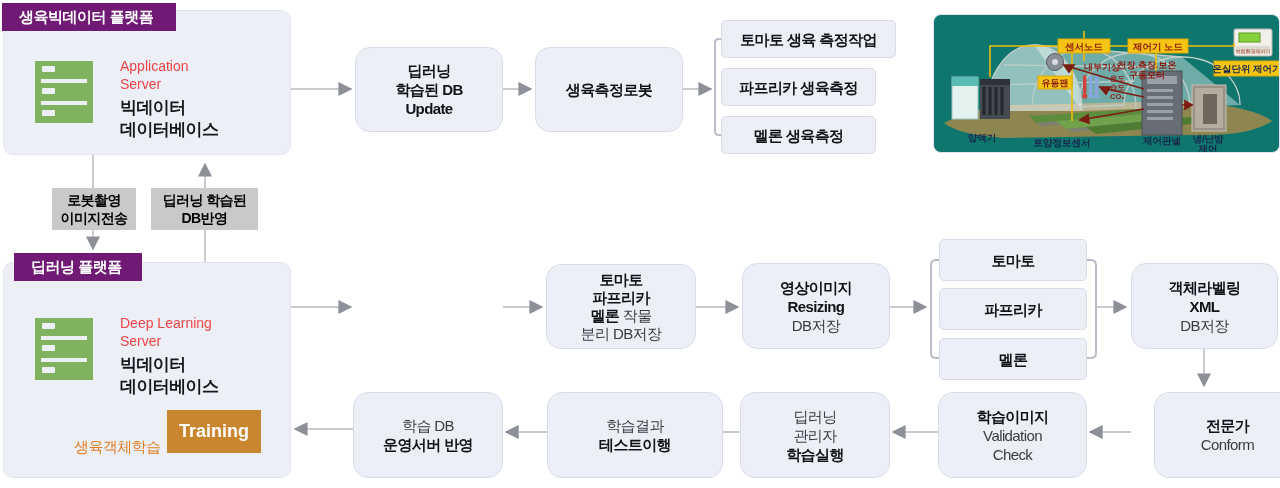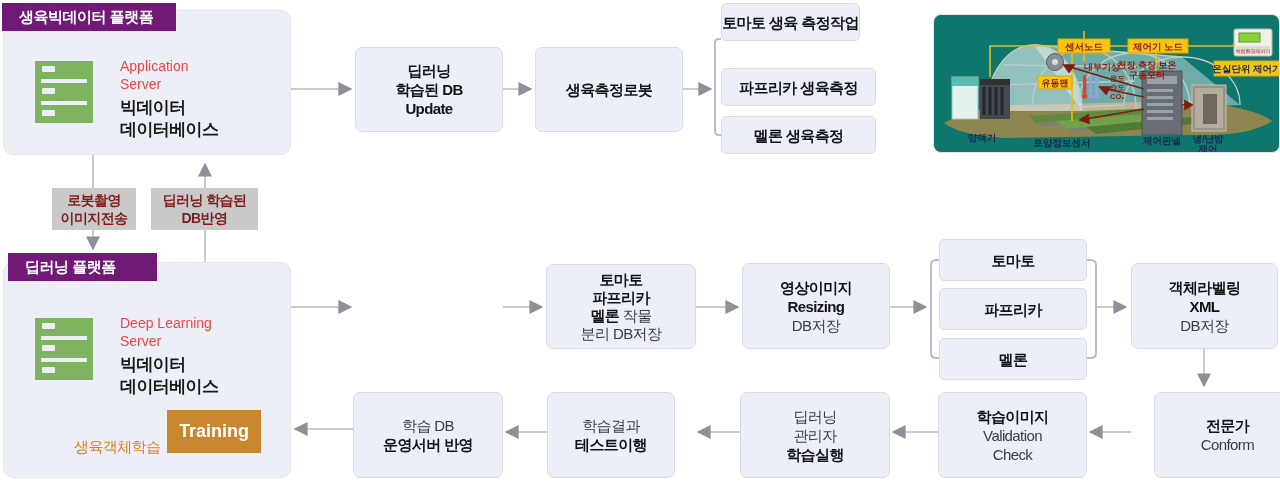--- a/index.html
+++ b/index.html
@@ -2,27 +2,27 @@
 <html><head>
 <meta charset="utf-8">
 <style>
   html,body{margin:0;padding:0;background:#ffffff;}
   body{font-family:"Liberation Sans",sans-serif;}
   .canvas{position:relative;width:1280px;height:488px;background:#ffffff;overflow:hidden;}
   .connectors{position:absolute;left:0;top:0;width:1280px;height:488px;}
   .panel{position:absolute;background:#edeff7;border:1px solid #e2e5f0;border-radius:10px;box-sizing:border-box;}
   .hdr{position:absolute;background:#701a75;color:#ffffff;font-weight:bold;font-size:15px;
        display:flex;align-items:center;padding:0 0 0 17px;height:28px;letter-spacing:-0.5px;box-sizing:border-box;}
-  .fbox{position:absolute;background:#edeff8;border:1px solid #d9dce8;border-radius:7px;box-sizing:border-box;
+  .fbox{position:absolute;background:#edeff8;border:1px solid #d9dce8;border-radius:15px;box-sizing:border-box;
         display:flex;flex-direction:column;justify-content:center;align-items:center;text-align:center;
         font-size:15px;line-height:19px;color:#3a3b40;letter-spacing:-0.6px;}
   .fbox.small{border-radius:5px;}
   .fbox.four{line-height:18px;}
   .b{font-weight:bold;color:#111216;}
-  .glabel{position:absolute;background:#c9c9c9;color:#7f1d1d;font-size:14px;font-weight:600;
+  .glabel{position:absolute;background:#c9c9c9;color:#000000;font-size:14px;font-weight:600;
           display:flex;align-items:center;justify-content:center;text-align:center;
           white-space:pre-line;line-height:18px;letter-spacing:-0.6px;}
   .servericon{position:absolute;}
   .servertext{position:absolute;}
   .servertext .type{color:#ef4444;font-size:14px;line-height:18px;white-space:pre-line;}
   .servertext .name{color:#17181c;font-size:17px;font-weight:bold;line-height:22px;white-space:pre-line;
                     margin-top:4px;letter-spacing:-0.6px;}
   .training{position:absolute;background:#c8862f;color:#ffffff;font-weight:bold;font-size:18px;
             display:flex;align-items:center;justify-content:center;letter-spacing:0;}
   .looplabel{position:absolute;color:#e07d1f;font-weight:normal;font-size:15px;letter-spacing:-0.6px;}
@@ -90,21 +90,21 @@
     <div class="name">빅데이터
 데이터베이스</div>
   </div>
 
   <div class="glabel" style="left:52px;top:188px;width:84px;height:42px">로봇촬영
 이미지전송</div>
   <div class="glabel" style="left:151px;top:188px;width:107px;height:42px">딥러닝 학습된
 DB반영</div>
 
   <div class="panel" style="left:3px;top:262px;width:288px;height:216px"></div>
-  <div class="hdr" style="left:8px;top:253px;width:149px">
+  <div class="hdr" style="left:14px;top:253px;width:128px">
     <span>딥러닝 플랫폼</span>
   </div>
   <svg class="servericon" style="left:33px;top:318px" width="62" height="62" viewBox="0 0 62 62">
     <rect x="2" y="0" width="58" height="62" fill="#7fb360"></rect>
     <rect x="8" y="18" width="46" height="4" fill="#edeff7"></rect>
     <rect x="8" y="40" width="46" height="4" fill="#edeff7"></rect>
     <rect x="9" y="5" width="13" height="6" rx="1" fill="#edeff7"></rect>
     <rect x="9" y="27" width="13" height="6" rx="1" fill="#edeff7"></rect>
     <rect x="9" y="49" width="13" height="6" rx="1" fill="#edeff7"></rect>
   </svg>
@@ -118,21 +118,21 @@
   <div class="looplabel" style="left:74px;top:438px">생육객체학습</div>
 
   <div class="fbox" style="left:355px;top:47px;width:148px;height:85px">
     <div class="b">딥러닝</div>
     <div class="b">학습된 DB</div>
     <div class="b">Update</div>
   </div>
   <div class="fbox" style="left:535px;top:47px;width:148px;height:85px">
     <div class="b">생육측정로봇</div>
   </div>
-  <div class="fbox small" style="left:721px;top:3px;width:139px;height:38px">
+  <div class="fbox small" style="left:721px;top:20px;width:175px;height:38px">
     <div class="b">토마토 생육 측정작업</div>
   </div>
   <div class="fbox small" style="left:721px;top:68px;width:155px;height:38px">
     <div class="b">파프리카 생육측정</div>
   </div>
   <div class="fbox small" style="left:721px;top:116px;width:155px;height:38px">
     <div class="b">멜론 생육측정</div>
   </div>
 
   <div class="fbox four" style="left:546px;top:264px;width:150px;height:85px">
@@ -168,21 +168,21 @@
   <div class="fbox" style="left:938px;top:392px;width:149px;height:86px">
     <div class="b">학습이미지</div>
     <div>Validation</div>
     <div>Check</div>
   </div>
   <div class="fbox" style="left:740px;top:392px;width:150px;height:86px">
     <div>딥러닝</div>
     <div>관리자</div>
     <div class="b">학습실행</div>
   </div>
-  <div class="fbox" style="left:547px;top:392px;width:128px;height:86px">
+  <div class="fbox" style="left:547px;top:392px;width:176px;height:86px">
     <div>학습결과</div>
     <div class="b">테스트이행</div>
   </div>
   <div class="fbox" style="left:353px;top:392px;width:150px;height:86px">
     <div>학습 DB</div>
     <div class="b">운영서버 반영</div>
   </div>
 
   <div class="gh" style="left:933px;top:14px;width:347px;height:139px">
     <svg width="347" height="139" viewBox="0 0 347 139">

